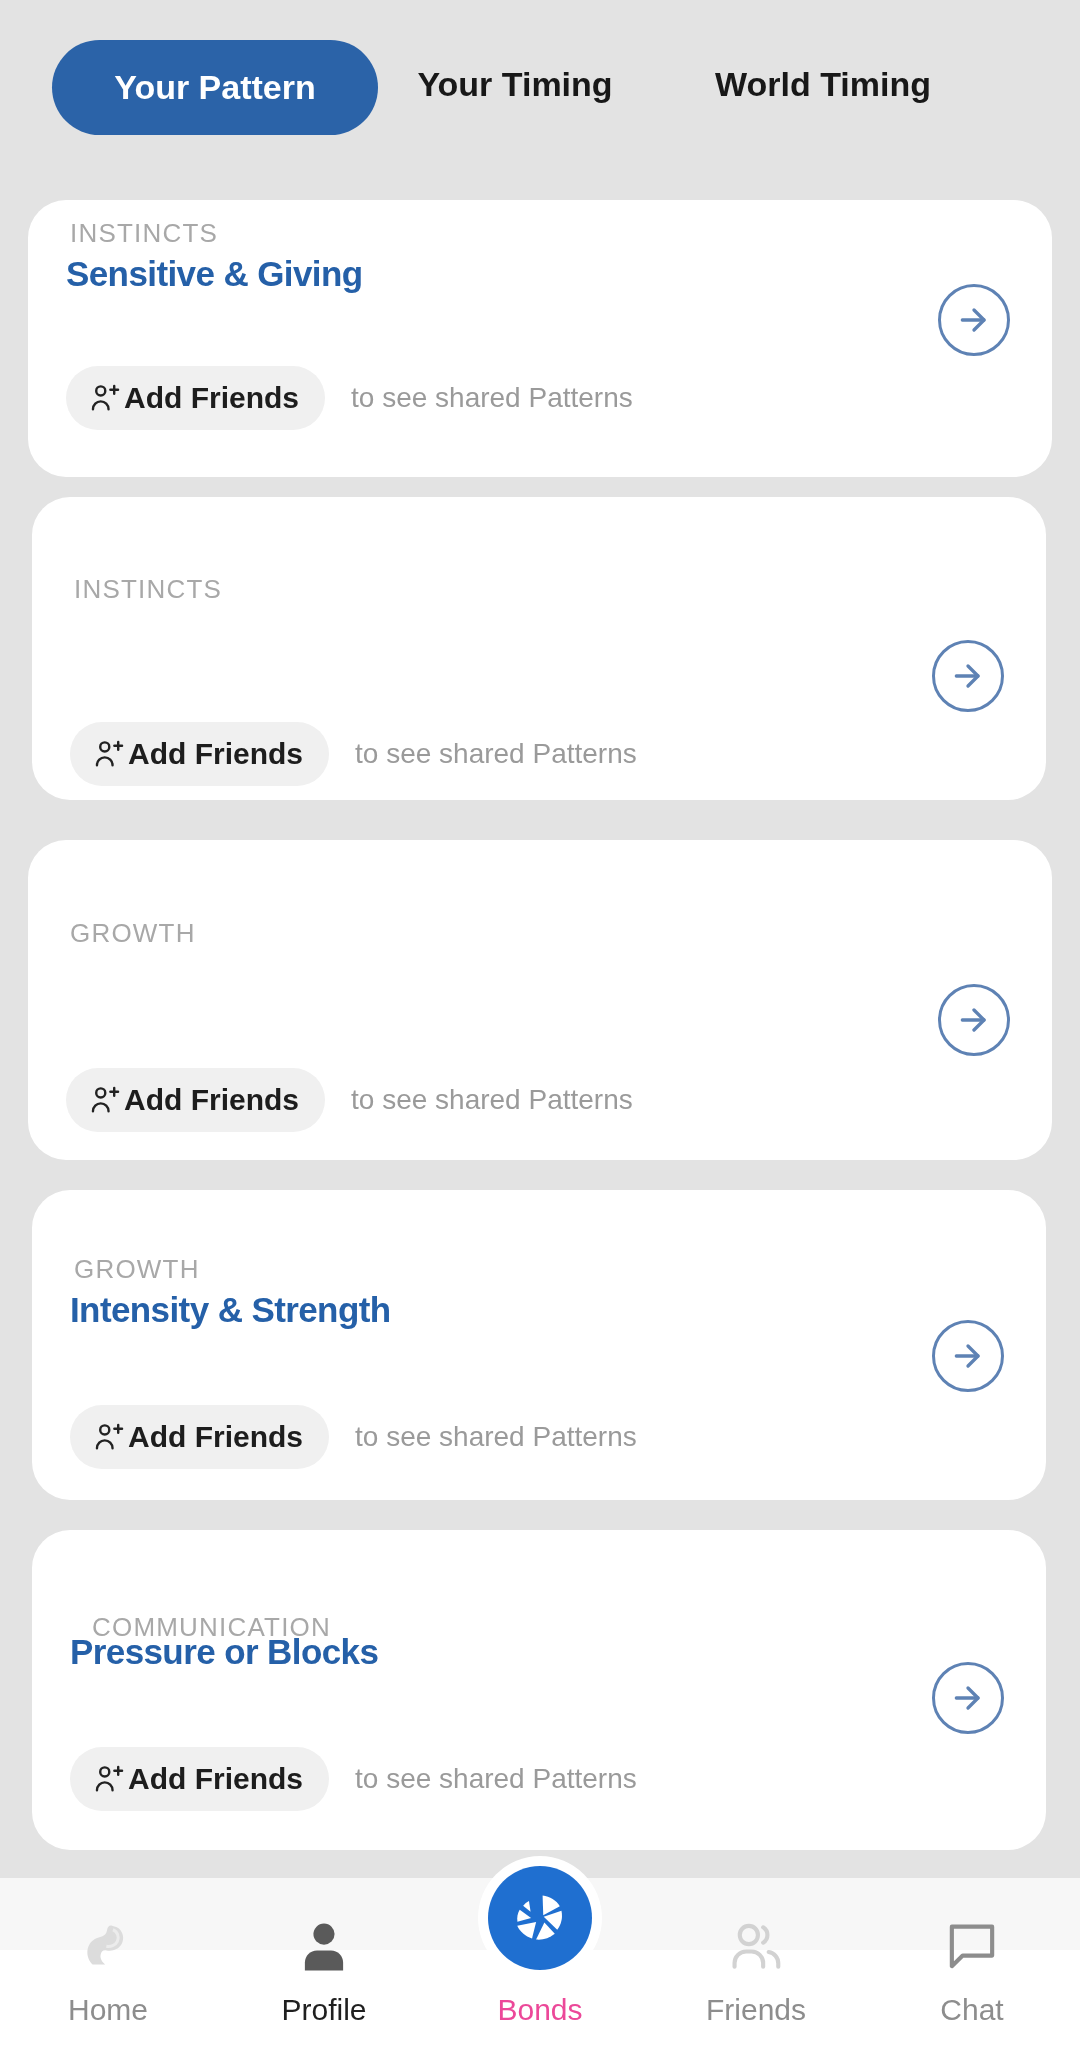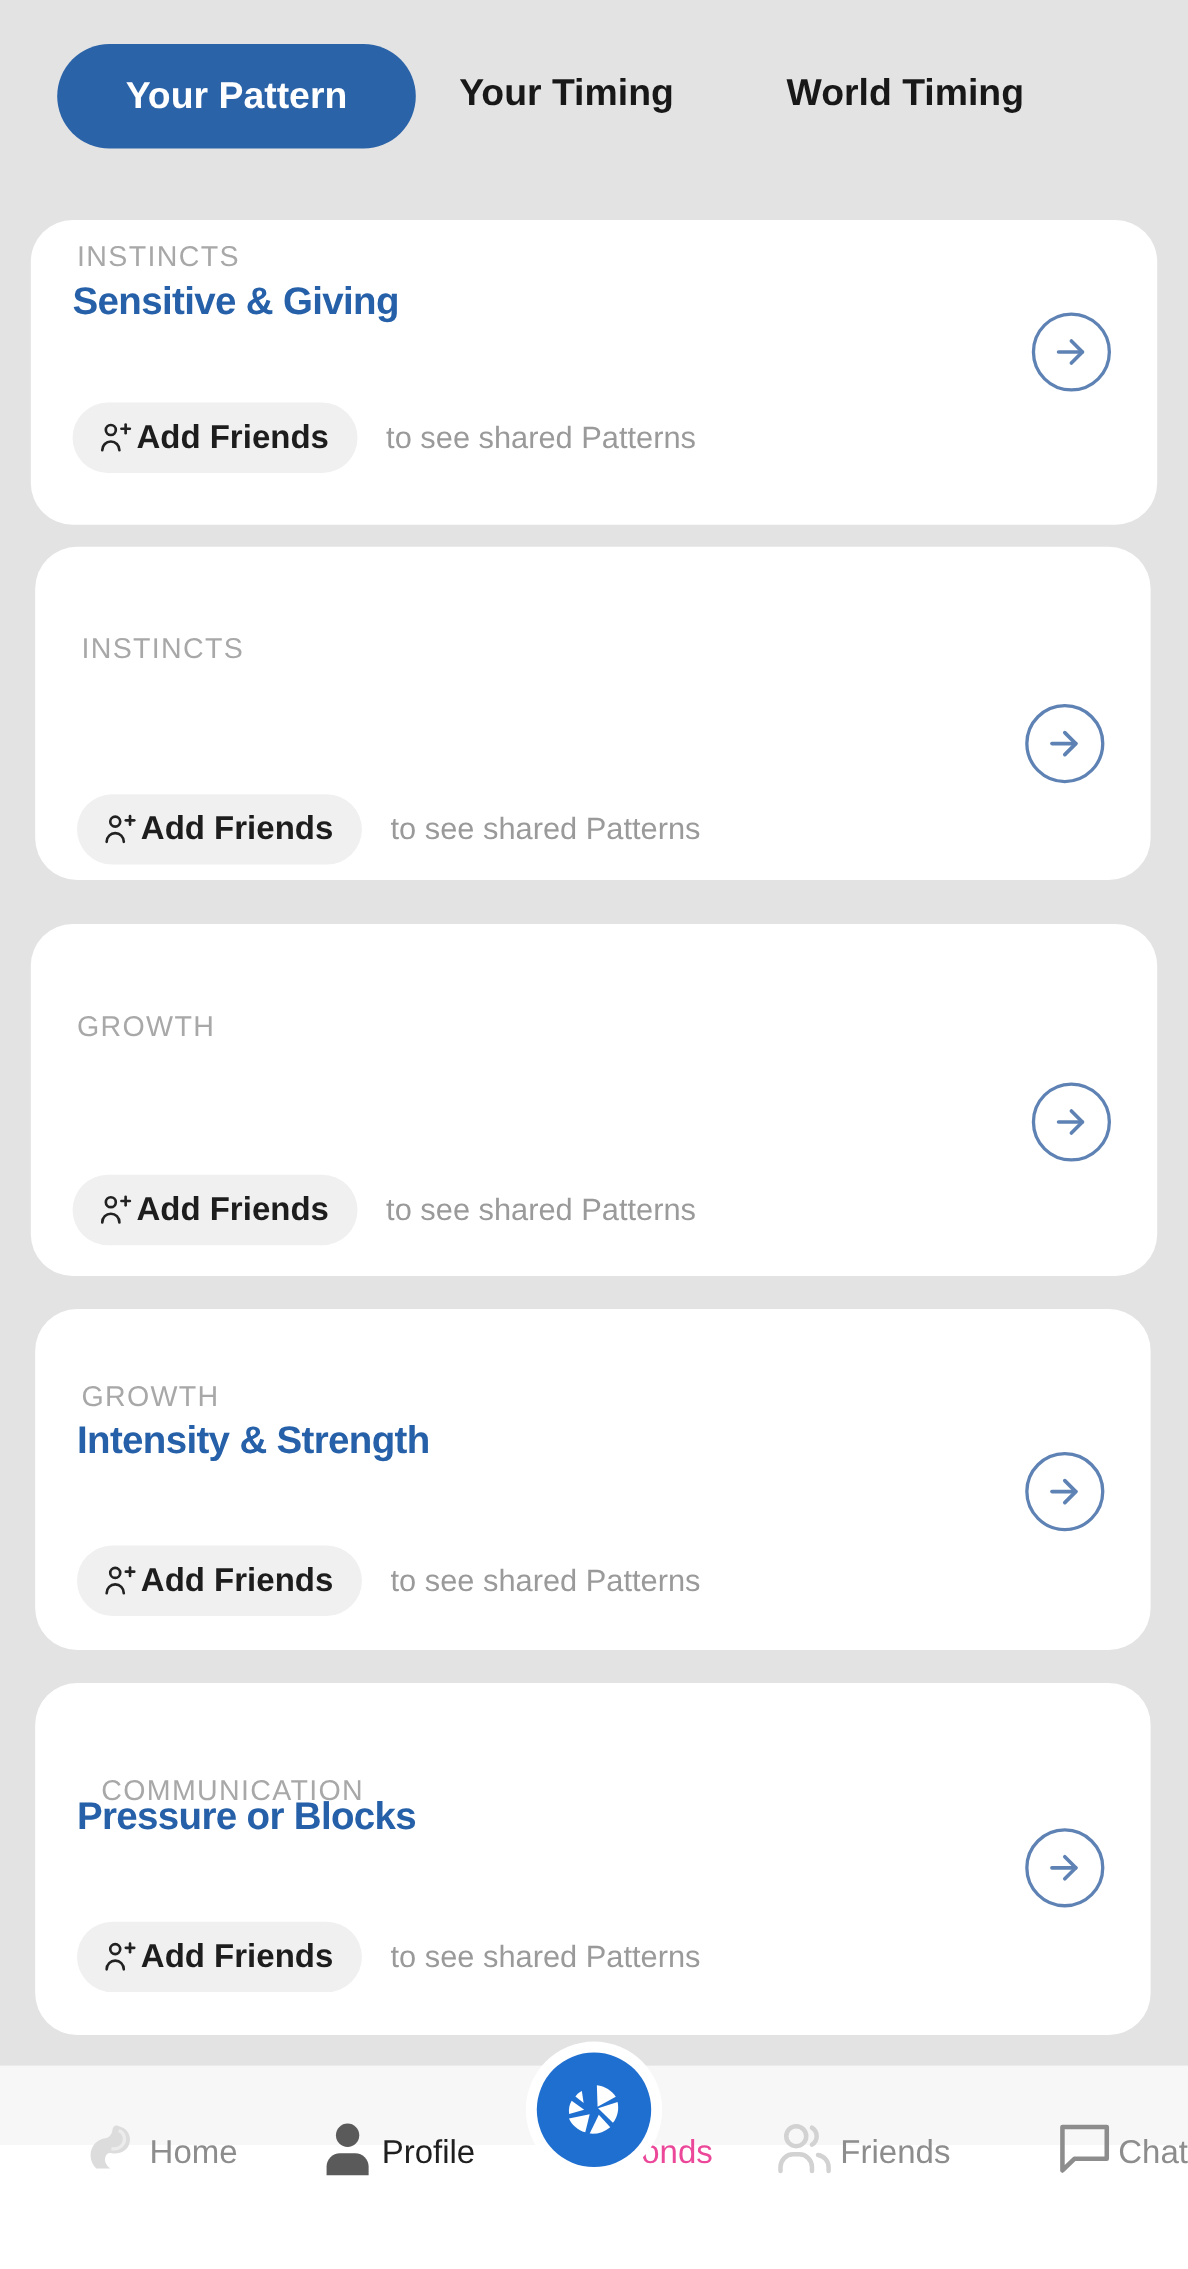--- a/index.html
+++ b/index.html
@@ -70,21 +70,21 @@
   }
   .bottombar .strip {
     position:absolute; top:0; left:0; width:1080px; height:72px;
     background:#f7f7f7;
   }
   .navrow {
     position:absolute; left:0; bottom:0; width:1080px; height:185px;
     display:flex; align-items:flex-end;
   }
   .navitem {
-    flex:1; display:flex; 
+    flex:1; display:flex; flex-direction:column;
     align-items:center; justify-content:flex-end;
     height:185px; padding-bottom:36px; position:relative;
   }
   .navicon { height:78px; display:flex; align-items:center; justify-content:center; }
   .navlabel { font-size:30px; margin-top:8px; color:#8d8d8d; }
   .navlabel.active { color:#1f1f1f; }
   .navitem.center .navicon {
     position:absolute; top:-12px; left:50%; transform:translateX(-50%);
     width:104px; height:104px; border-radius:50%;
     background:#1f6fd0;

